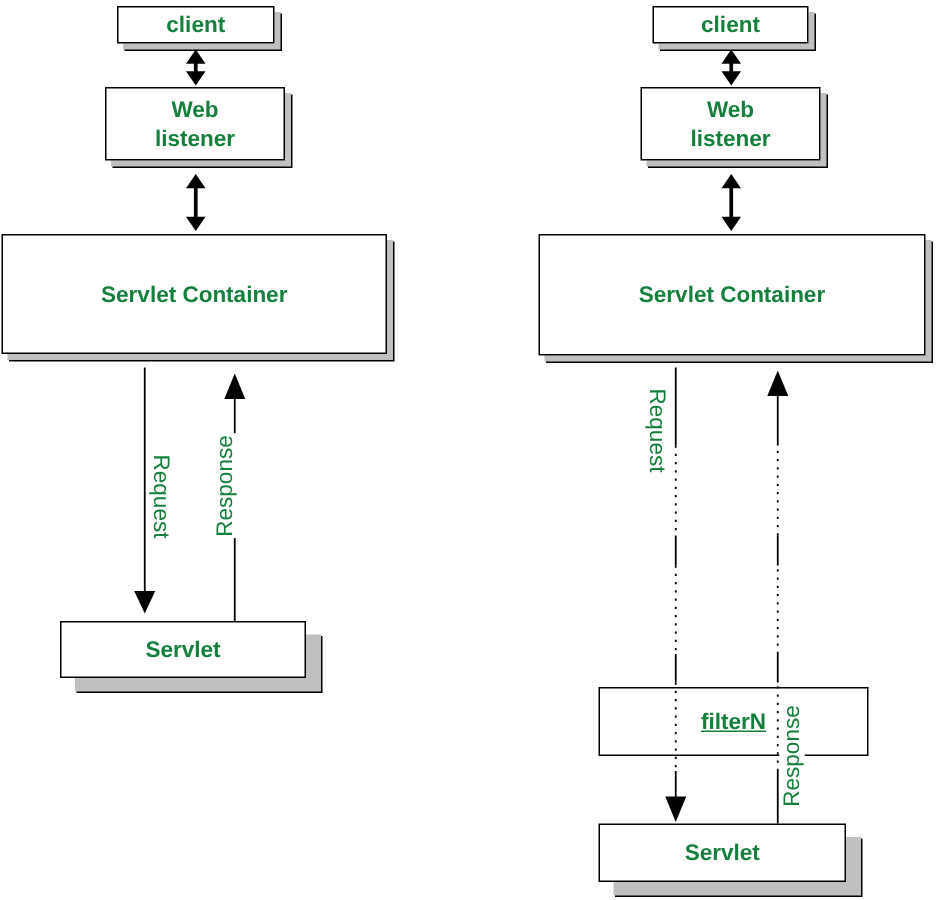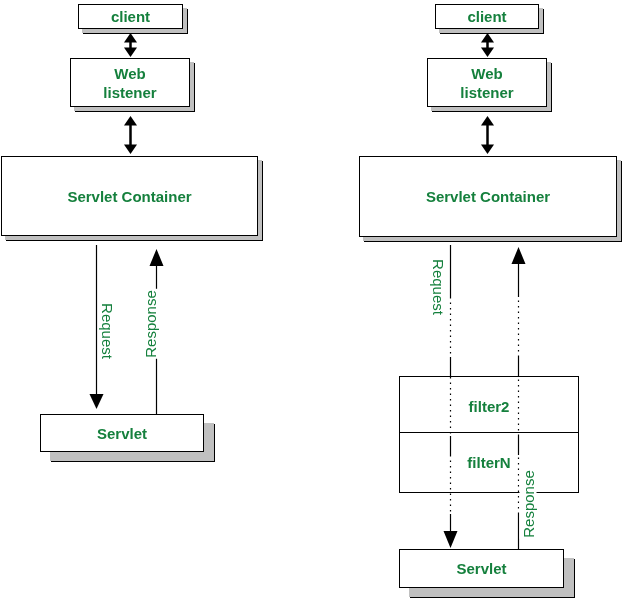--- a/index.html
+++ b/index.html
@@ -82,25 +82,22 @@
   <div class="box sh5" style="left:427px; top:58px; width:120px; height:49px;">
     <span>Web</span>
     <span>listener</span>
   </div>
 
   <div class="box sh5" style="left:359px; top:156px; width:258px; height:81px;">
     <span>Servlet Container</span>
   </div>
 
 
-  <div class="box" style="left:399px; top:376px; width:180px; height:61px;">
-    <span>filter2</span>
-  </div>
 
-  <div class="box" style="left:399px; top:432px; width:180px; height:61px;">
+  <div class="box" style="left:399px; top:458px; width:180px; height:46px;text-decoration:underline;">
     <span>filterN</span>
   </div>
 
   <div class="box sh10" style="left:399px; top:549px; width:165px; height:39px;">
     <span>Servlet</span>
   </div>
 
   <svg class="arrows" width="624" height="600" viewBox="0 0 624 600">
 
     <g>

